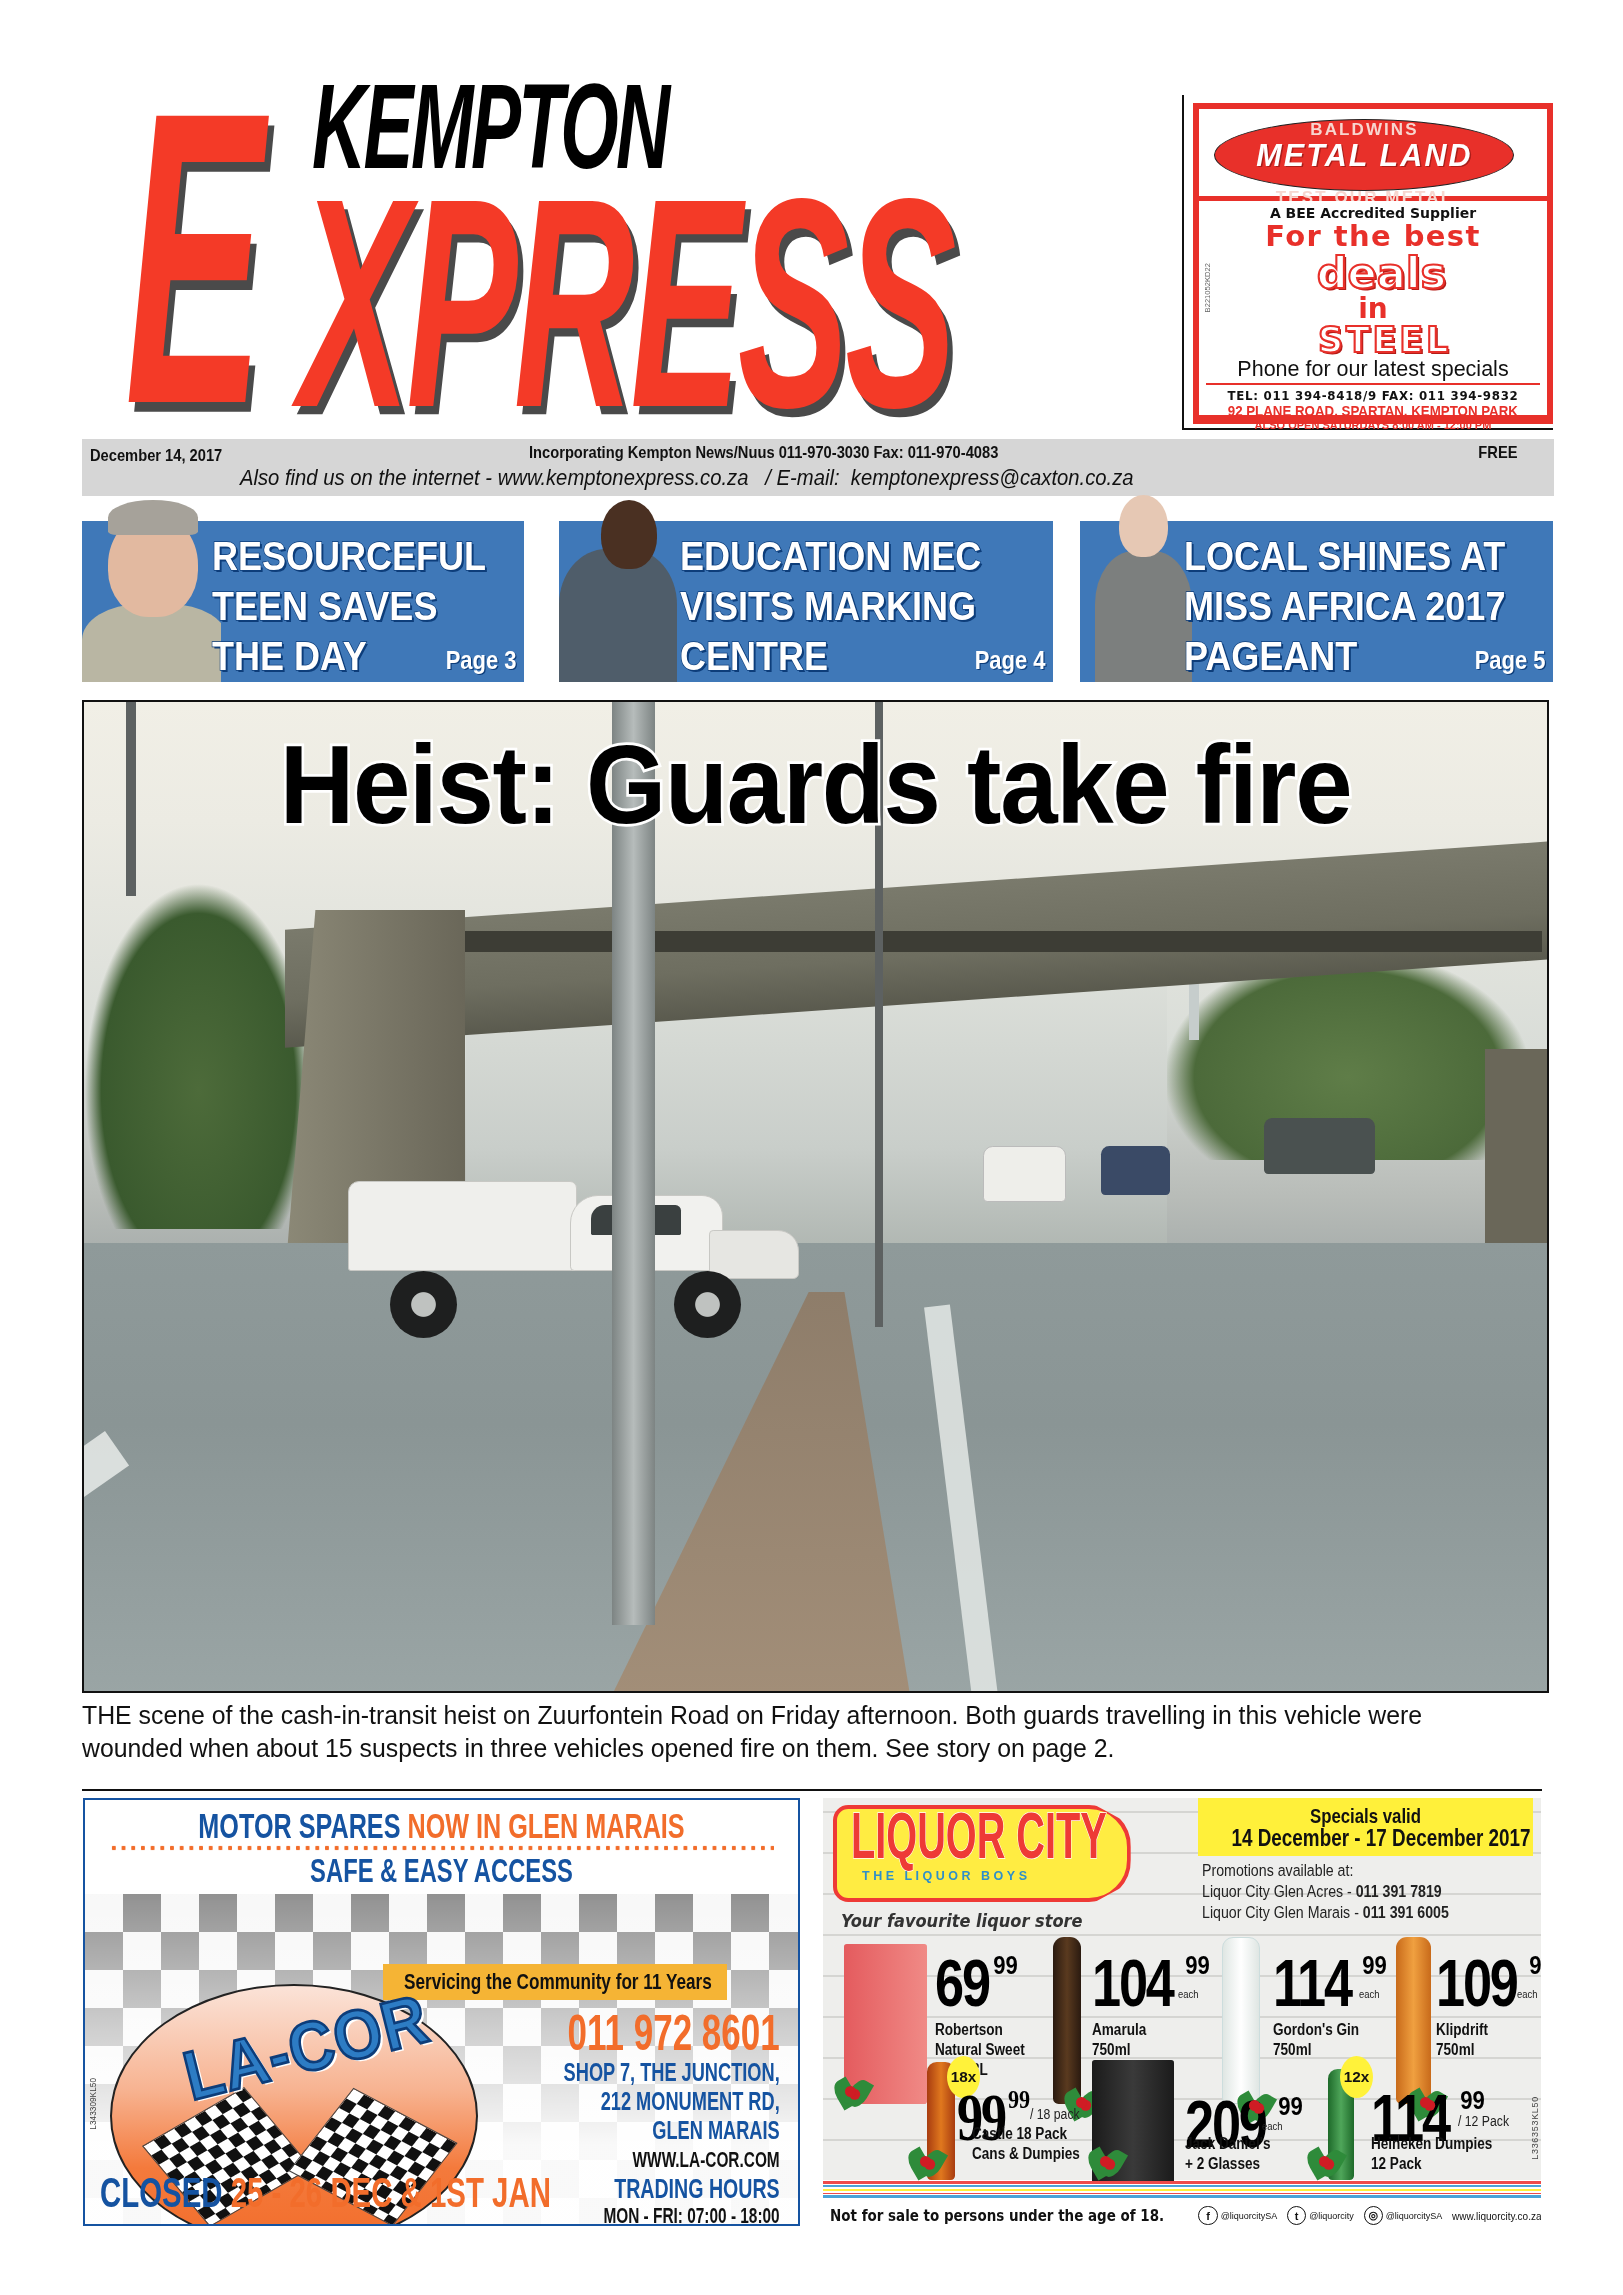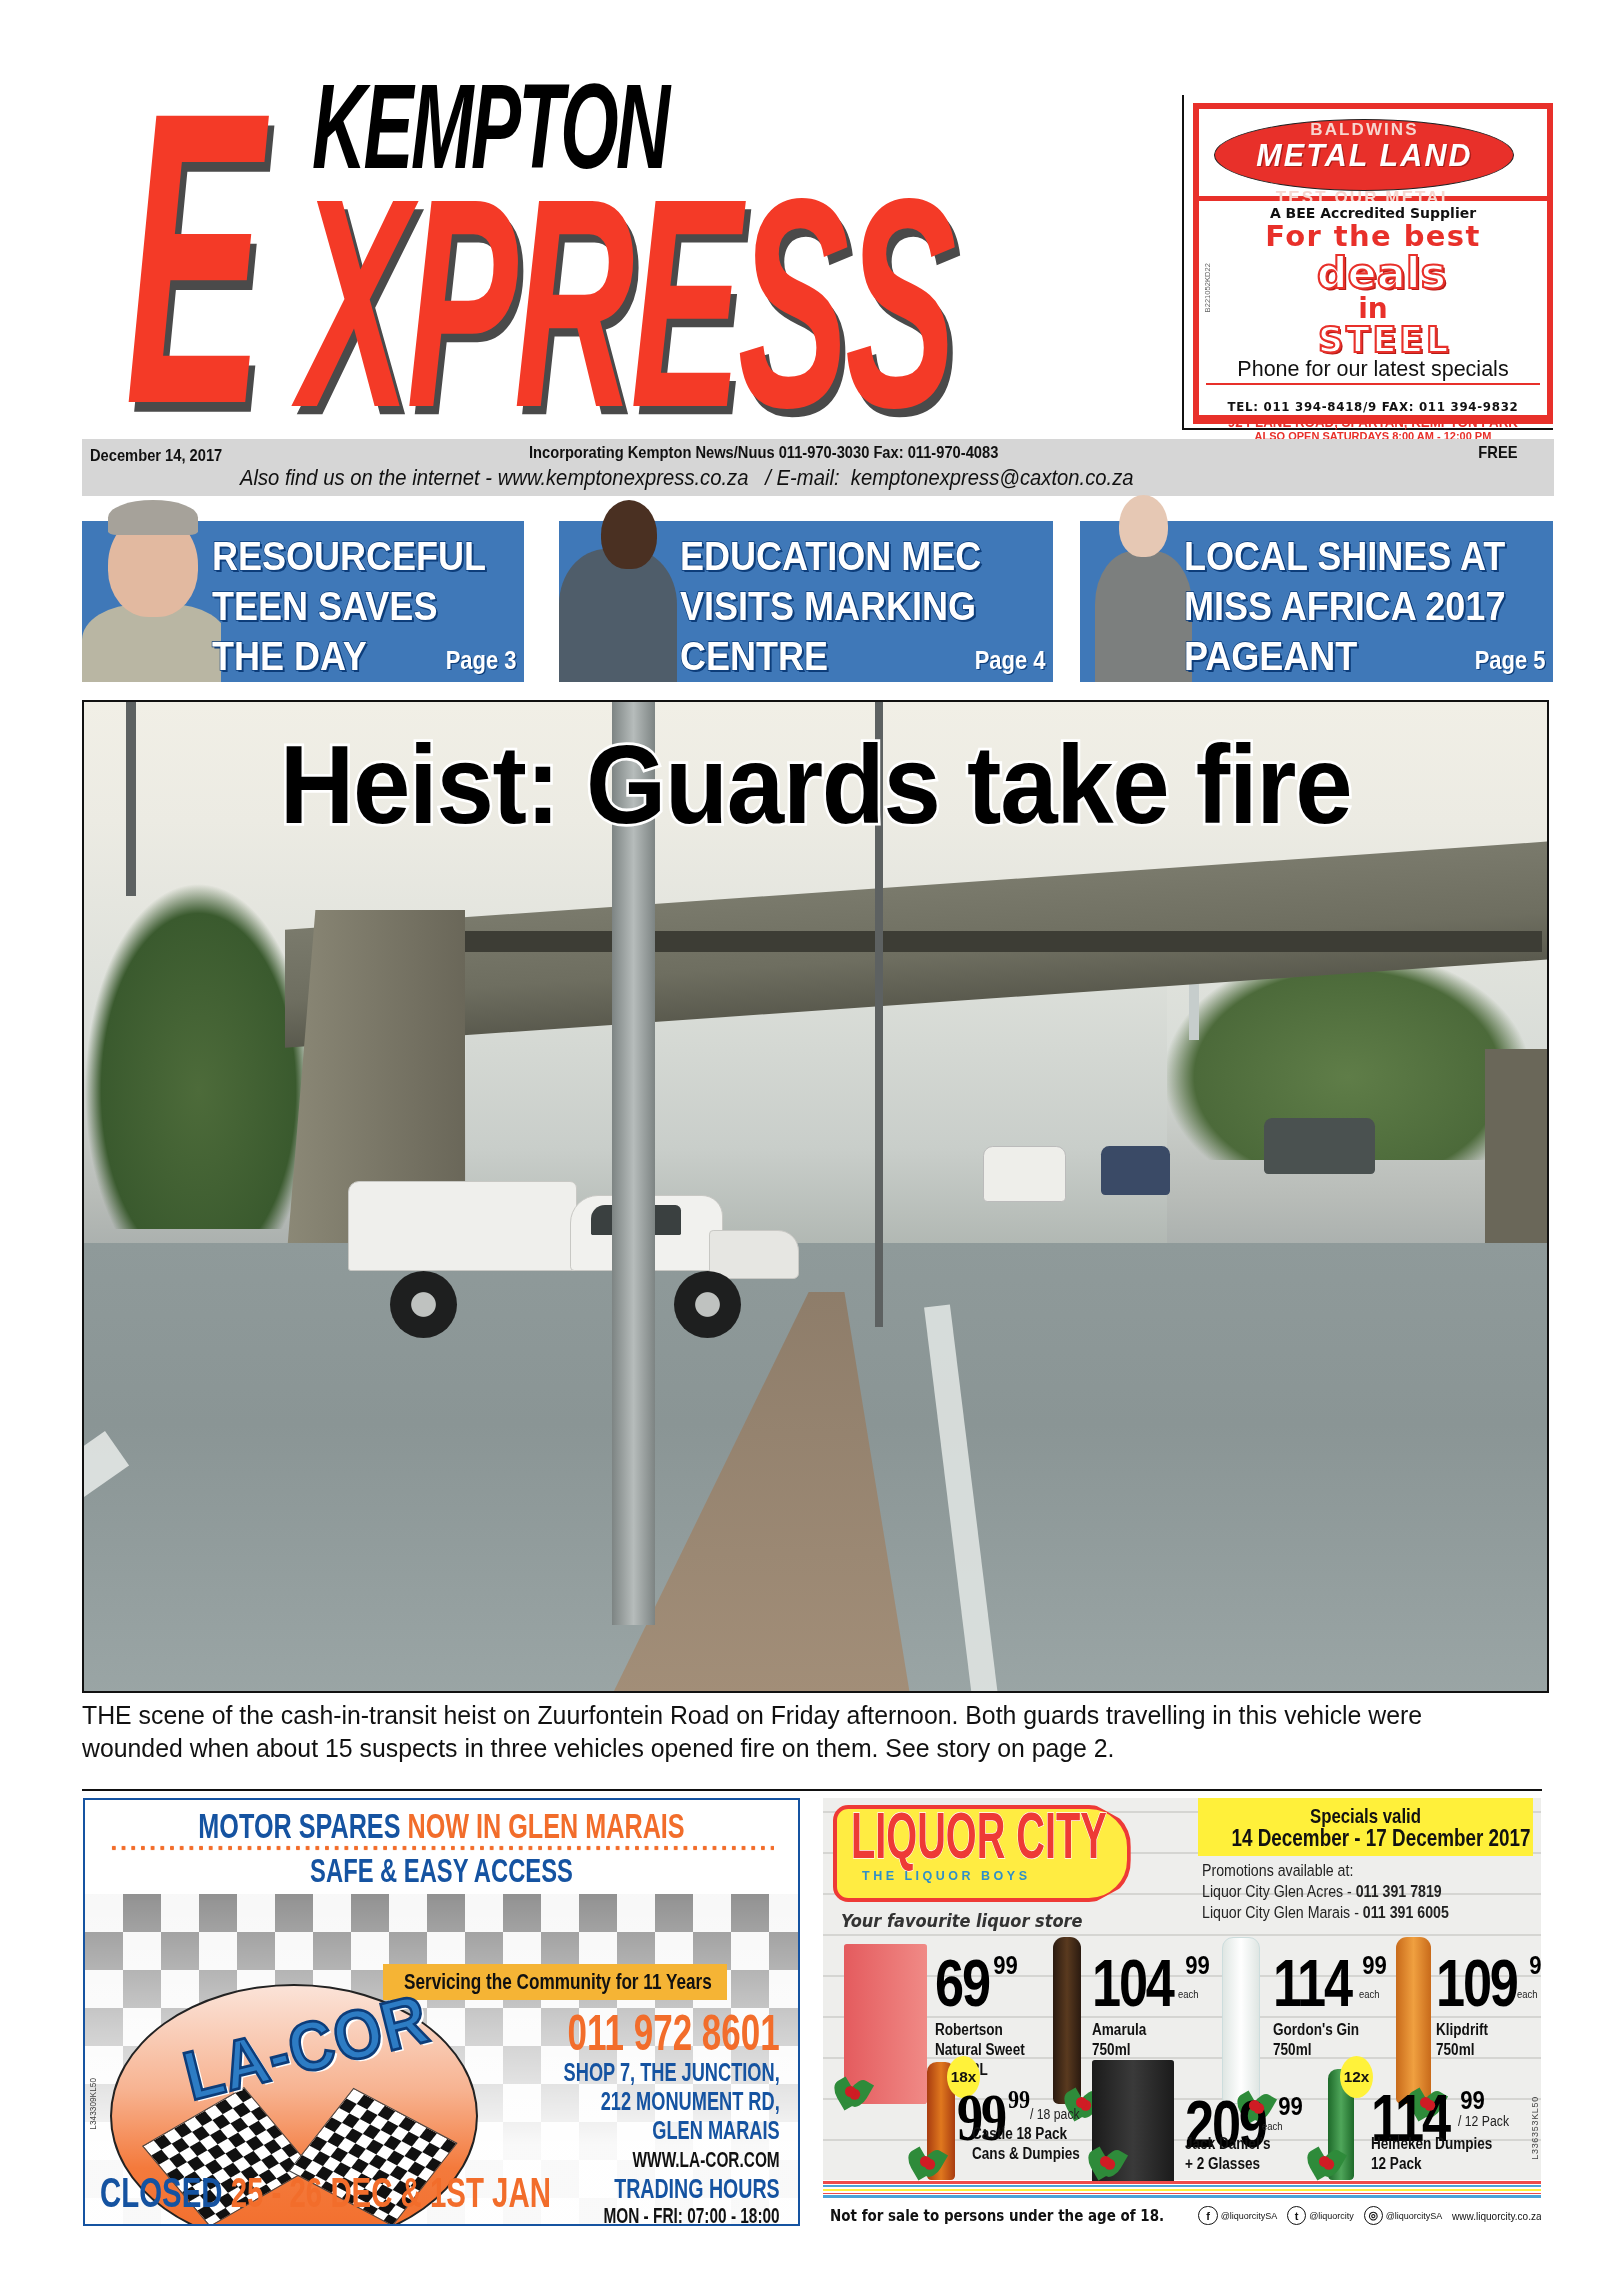--- a/index.html
+++ b/index.html
@@ -48,21 +48,21 @@
   .metal-deals, .metal-steel {
     font-family: "DejaVu Sans", sans-serif; font-weight: 900; color: #fff;
     -webkit-text-stroke: 2.1px #e8302a; line-height: 1;
     text-shadow: 2.1px 2.1px 0 #b51c17;
     margin-left: 17px;
   }
   .metal-deals { font-size: 43px; }
   .metal-in { font-family: "DejaVu Sans", sans-serif; font-weight: 900; font-size: 28px; color: #e8302a; line-height: 1; }
   .metal-steel { font-size: 35px; letter-spacing: 2.8px; padding-left: 6px; }
   .metal-phone { font-family: "Liberation Sans", sans-serif; font-size: 21.5px; color: #111; line-height: 1.1; border-bottom: 2.1px solid #e8302a; margin: 0 7px; padding-bottom: 1.4px; }
-  .metal-tel { font-family: "DejaVu Sans", sans-serif; font-weight: bold; font-size: 11.8px; color: #111; margin-top: 15px; letter-spacing: 0.7px; }
+  .metal-tel { font-family: "DejaVu Sans", sans-serif; font-weight: bold; font-size: 11.8px; color: #111; margin-top: 4px; letter-spacing: 0.7px; }
   .metal-addr { font-family: "Liberation Sans", sans-serif; font-weight: 900; font-size: 14px; color: #e8302a; letter-spacing: 0px; transform: scaleX(0.95); }
   .metal-sat { font-family: "Liberation Sans", sans-serif; font-weight: 900; font-size: 11px; color: #e8302a; }
   .metal-code { position: absolute; left: 4.2px; top: 62px; font-size: 7.6px; color: #666; writing-mode: vertical-rl; transform: rotate(180deg); }
 
   
   .infobar { position: absolute; left: 82px; top: 439px; width: 1472px; height: 57px; background: #d6d6d6; }
   .info-date { position: absolute; left: 8.3px; top: 7px; font-size: 16.7px; font-weight: bold; transform: scaleX(0.88); transform-origin: left; }
   .info-incorp { position: absolute; left: 447px; top: 4.2px; font-size: 16.7px; font-weight: bold; transform: scaleX(0.88); transform-origin: left; }
   .info-free { position: absolute; right: 36px; top: 4.2px; font-size: 16.7px; font-weight: bold; transform: scaleX(0.88); transform-origin: right; }
   .info-web { position: absolute; left: 158px; top: 26px; font-size: 22px; font-style: italic; transform: scaleX(0.92); transform-origin: left; white-space: pre; }

